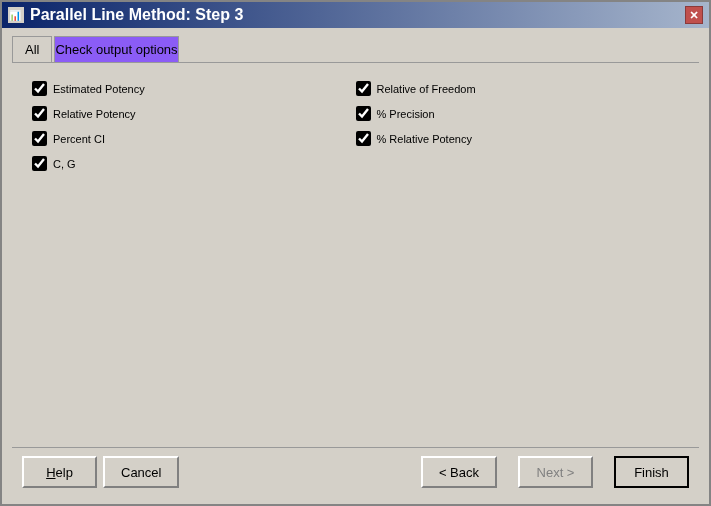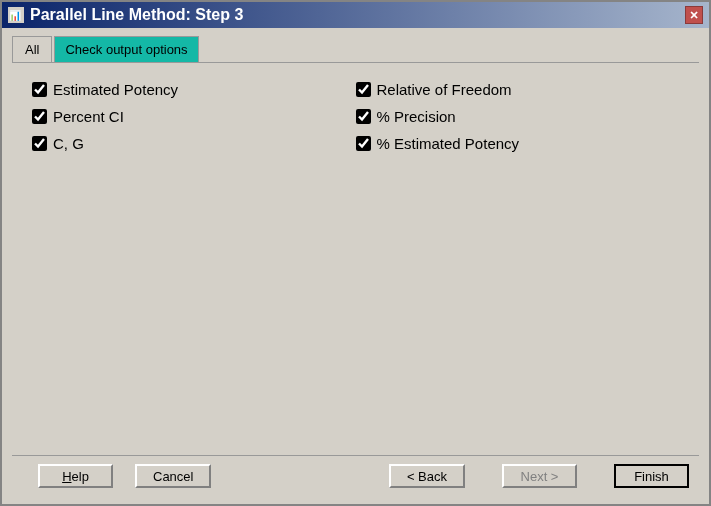--- a/index.html
+++ b/index.html
@@ -96,24 +96,24 @@
       background: #d4d0c8;
       border: 1px solid #999;
       border-bottom: none;
       cursor: pointer;
       font-size: 13px;
       color: #000;
       height: 26px;
     }
 
     .tab-label {
-      padding: 4px 10px;
-      font-size: 13px;
-      color: #000;
-      background: #14b8a6;
+      padding: 4px 0;
+      font-size: 13px;
+      color: #000;
+      background: #8b5cf6;
       border: 1px solid #999;
       border-bottom: none;
       height: 26px;
       display: flex;
       align-items: center;
     }
 
     .checkboxes-area {
       flex: 1;
       background: #d4d0c8;
@@ -137,21 +137,21 @@
     }
 
     .checkbox-item input[type="checkbox"] {
       width: 15px;
       height: 15px;
       cursor: pointer;
       accent-color: #000;
     }
 
     .checkbox-label {
-      font-size: 15px;
+      font-size: 11px;
       color: #000;
       text-align: right;
     }
 
     .bottom-bar {
       display: flex;
       align-items: center;
       justify-content: space-between;
       padding: 8px 10px;
       border-top: 1px solid #999;
@@ -171,25 +171,24 @@
     .btn {
       padding: 4px 16px;
       background: #d4d0c8;
       border: 2px solid #808080;
       border-top-color: #ffffff;
       border-left-color: #ffffff;
       cursor: pointer;
       font-size: 13px;
       color: #000;
       min-width: 75px;
-      height: 24px;
-      display: flex;
-      align-items: center;
-      justify-content: center;
-      margin-left: 16px;
+      height: 32px;
+      display: flex;
+      align-items: center;
+      justify-content: center;
     }
 
     .btn-finish {
       border: 2px solid #000;
     }
 
     .btn-disabled {
       color: #808080;
       cursor: default;
     }
@@ -219,41 +218,45 @@
     </div>
 
     <div class="checkboxes-area">
 
       <div class="checkbox-column">
         <div class="checkbox-item">
           <input type="checkbox" id="cb1" checked="" style="">
           <label class="checkbox-label" for="cb1">Estimated Potency</label>
         </div>
         <div class="checkbox-item">
+          <input type="checkbox" id="cb2" checked="" style="">
+          <label class="checkbox-label" for="cb2">Relative Potency</label>
+        </div>
+        <div class="checkbox-item">
           <input type="checkbox" id="cb3" checked="" style="">
           <label class="checkbox-label" for="cb3">Percent CI</label>
         </div>
         <div class="checkbox-item">
           <input type="checkbox" id="cb4" checked="" style="">
           <label class="checkbox-label" for="cb4">C, G</label>
         </div>
       </div>
 
       <div class="checkbox-column">
         <div class="checkbox-item">
           <input type="checkbox" id="cb5" checked="" style="">
           <label class="checkbox-label" for="cb5">Relative of Freedom</label>
         </div>
         <div class="checkbox-item">
           <input type="checkbox" id="cb6" checked="" style="">
           <label class="checkbox-label" for="cb6">% Precision</label>
         </div>
         <div class="checkbox-item">
           <input type="checkbox" id="cb7" checked="" style="">
-          <label class="checkbox-label" for="cb7">% Estimated Potency</label>
+          <label class="checkbox-label" for="cb7">% Relative Potency</label>
         </div>
       </div>
     </div>
 
     <div class="bottom-bar">
       <div class="bottom-left">
         <button class="btn">
           <span><span class="underline">H</span>elp</span>
         </button>
         <button class="btn">Cancel</button>

